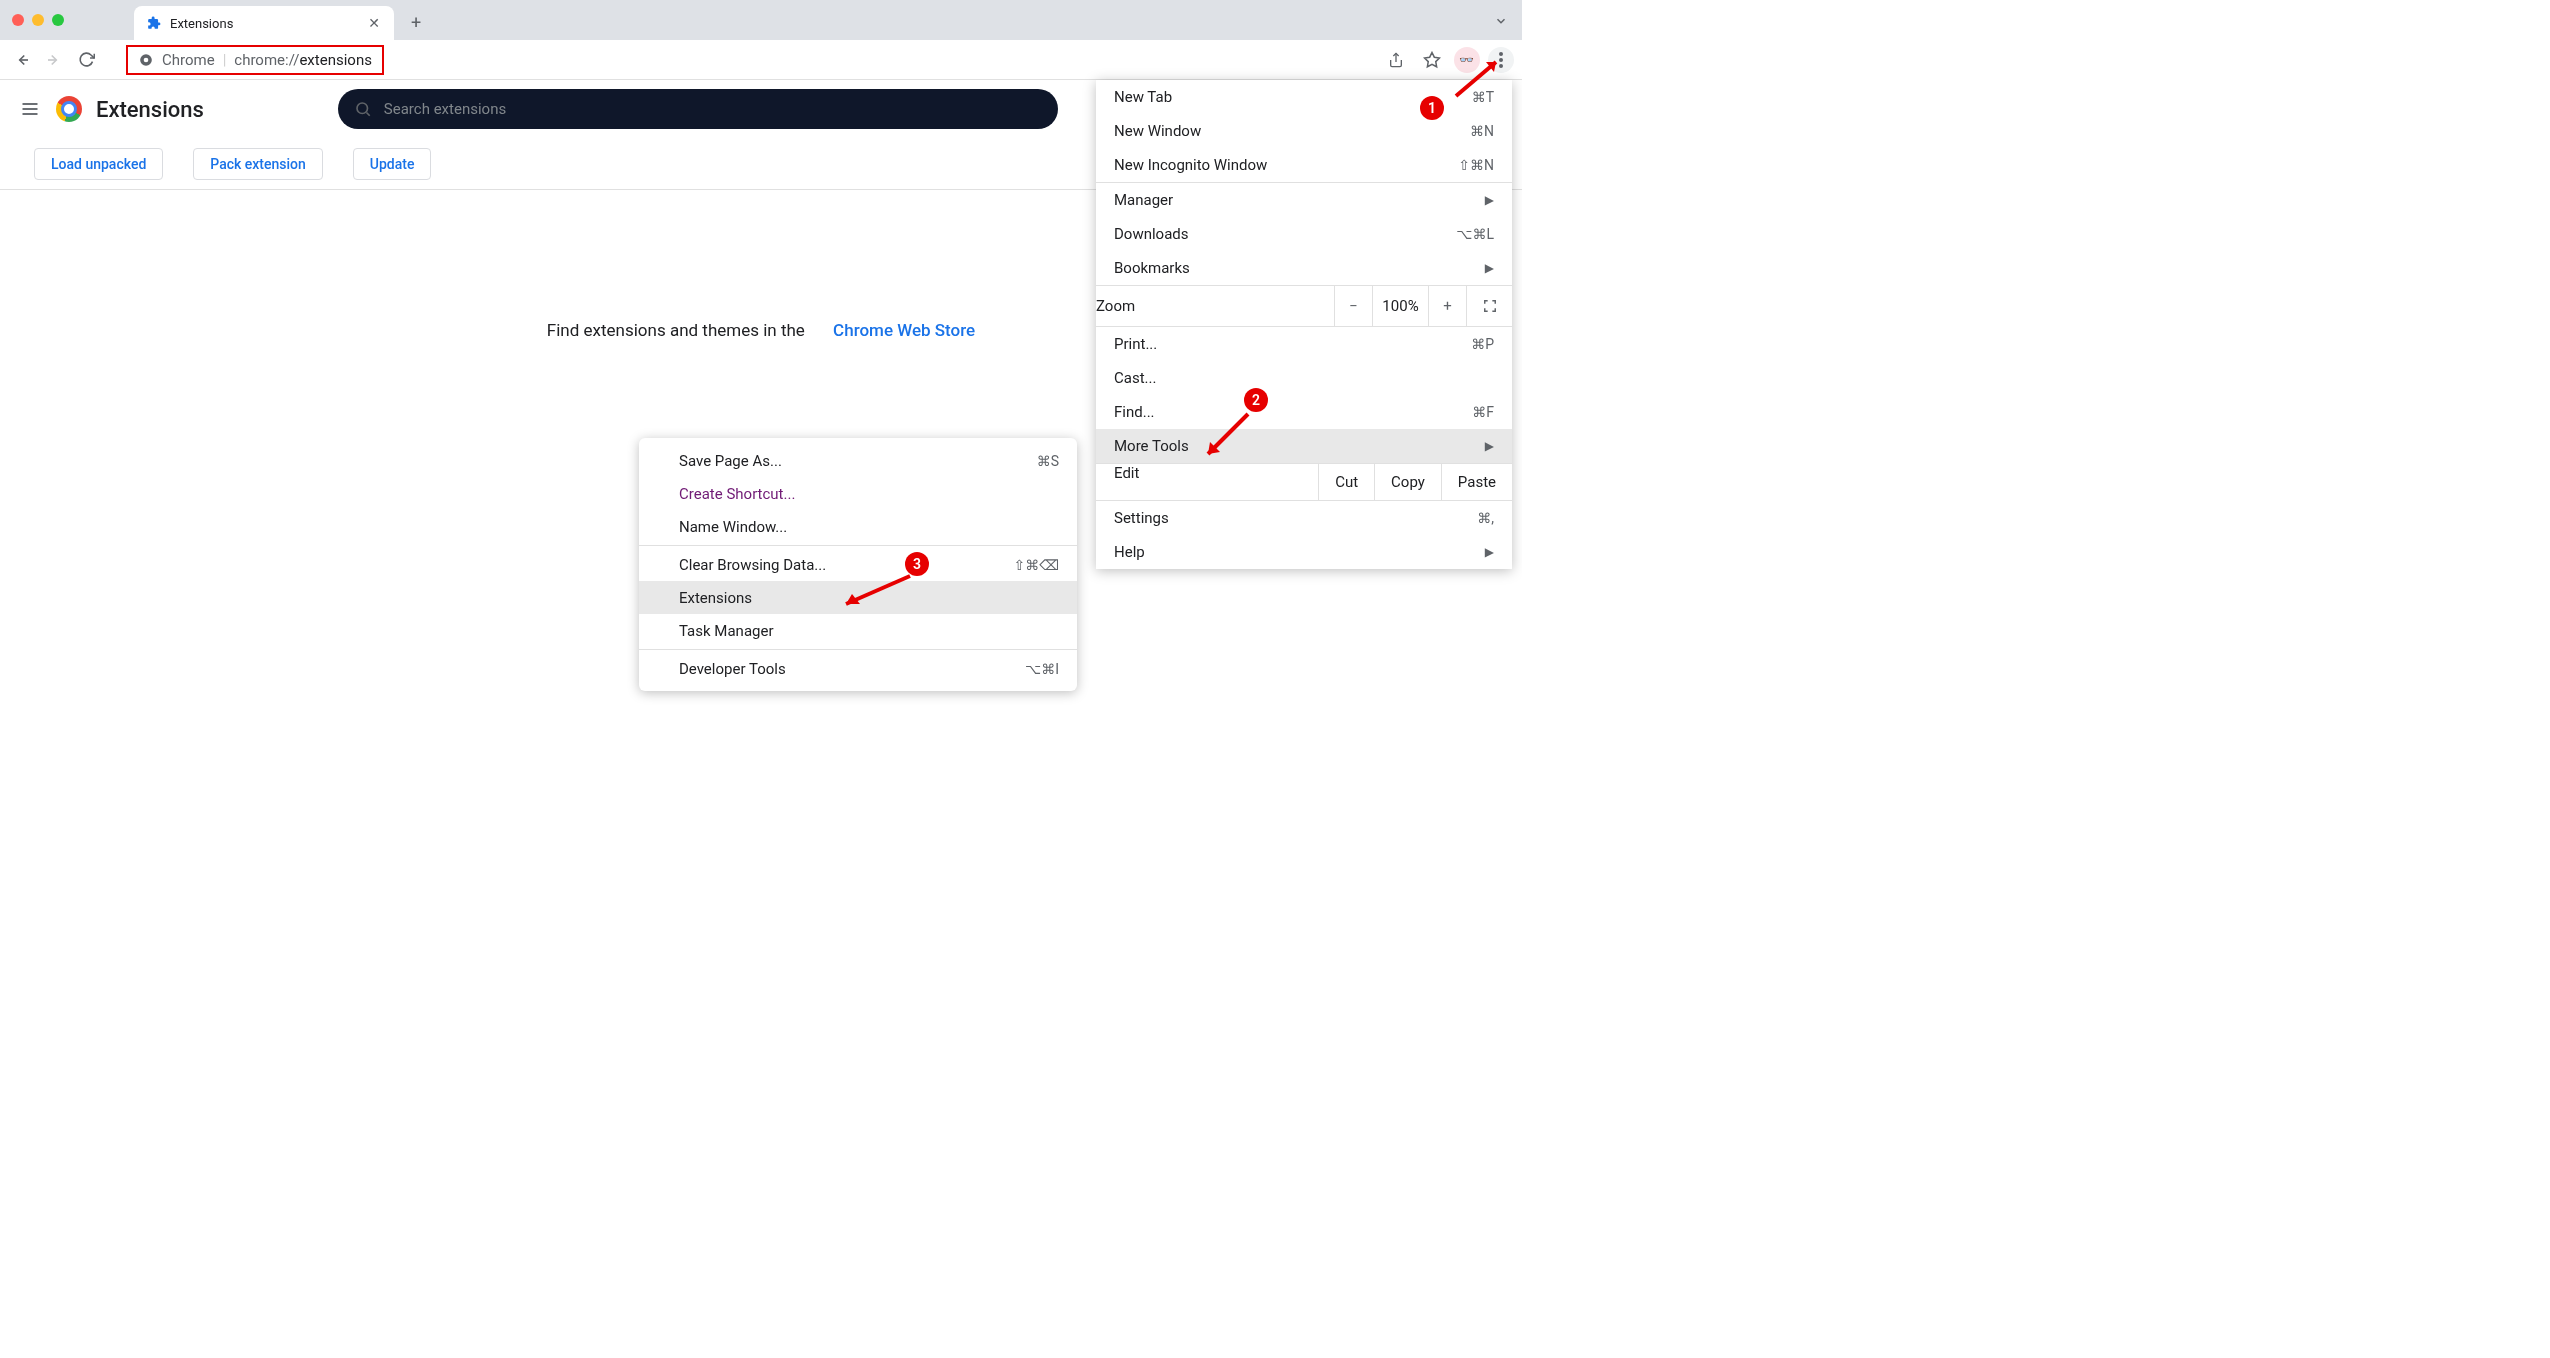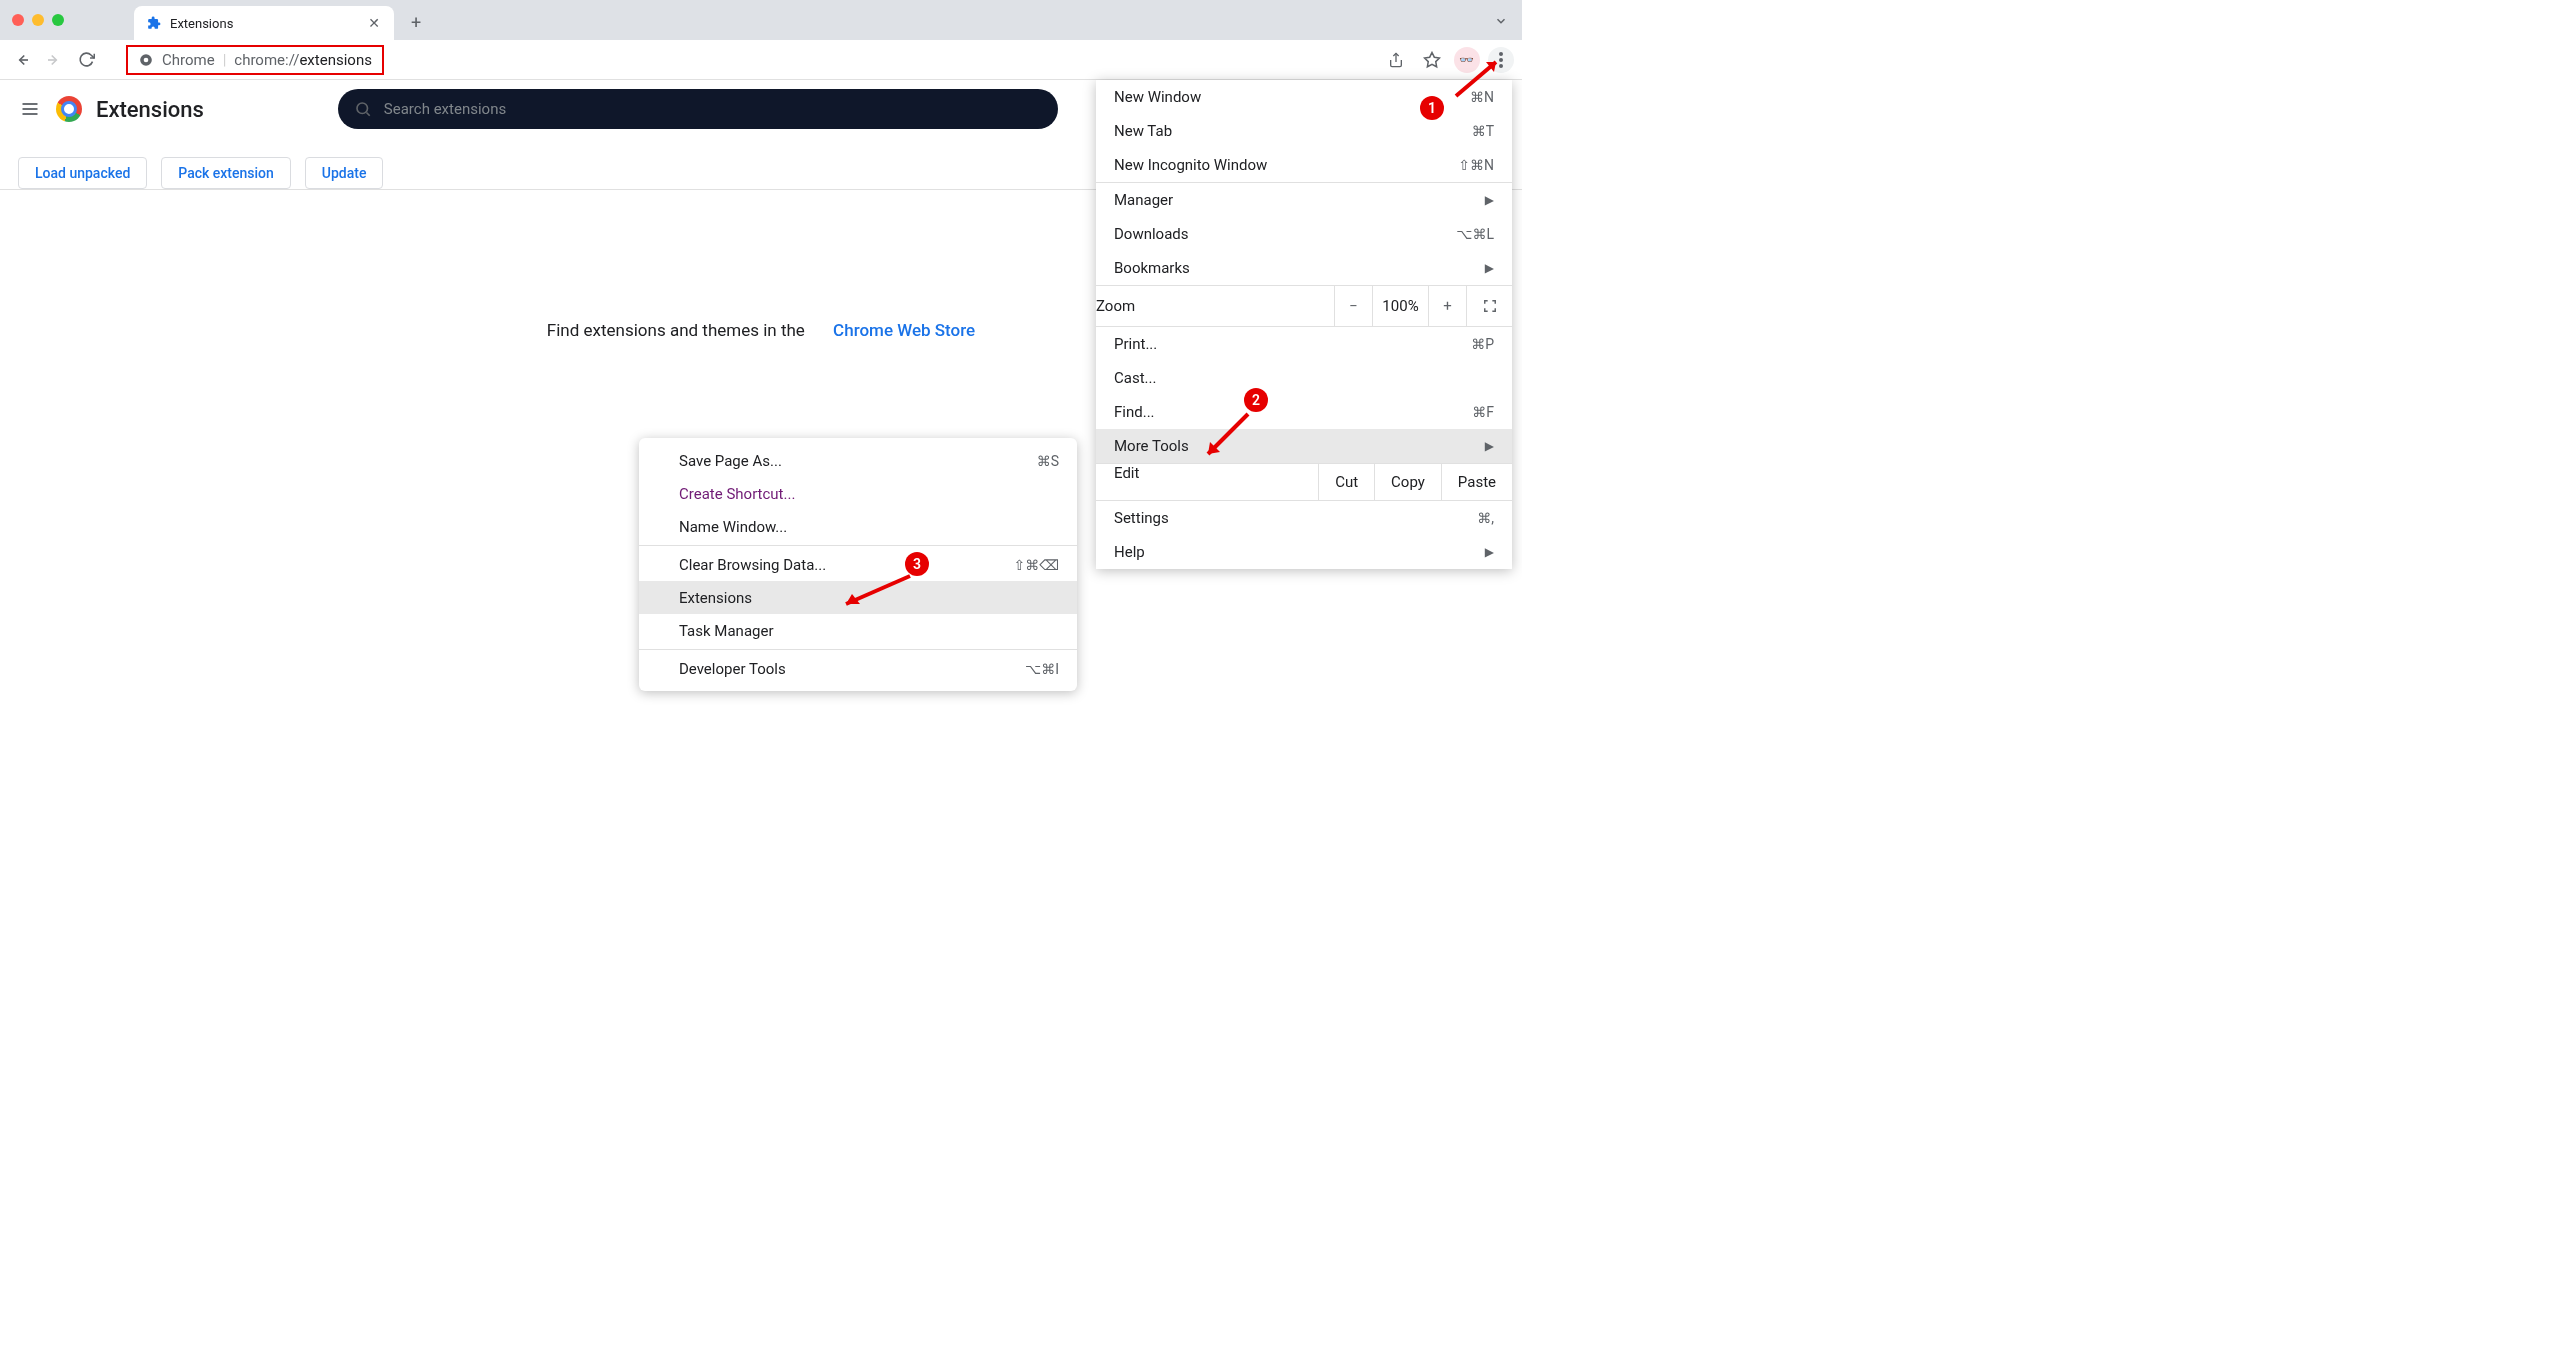--- a/index.html
+++ b/index.html
@@ -38,21 +38,21 @@
   .ext-header { height: 58px; display: flex; align-items: center; padding: 0 18px; gap: 14px; background:#fff; }
   .hamburger { width: 24px; height: 24px; color: #5f6368; display:flex; align-items:center; justify-content:center;}
   .chrome-logo { width: 26px; height: 26px; border-radius:50%; background: conic-gradient(#ea4335 0 120deg, #34a853 120deg 200deg, #fbbc05 200deg 300deg, #ea4335 300deg 360deg); position: relative; }
   .chrome-logo::after { content:""; position:absolute; inset:5px; background:#fff; border-radius:50%; border:3px solid #4285f4;}
   .ext-title { font-size: 22px; font-weight: 500; color: #202124; }
   .search-pill { margin-left: 120px; background: #0f172a; border-radius: 40px; height: 40px; display: flex; align-items: center; padding: 0 16px; gap: 12px; flex: 1; max-width: 720px;}
   .search-pill .si { color: #5f6368; }
   .search-ph { color: #80868b; font-size: 15px; }
 
   
-  .actions-row { height: 52px; display: flex; align-items:flex-end; padding: 0 18px; gap: 14px; border-bottom: 1px solid #e0e0e0; background:#fff;}
+  .actions-row { height: 52px; display: flex; align-items:center; padding: 0 34px; gap: 30px; border-bottom: 1px solid #e0e0e0; background:#fff;}
   .action-btn { border: 1px solid #dadce0; color: #1a73e8; background: #fff; padding: 7px 16px; border-radius: 4px; font-size: 14px; font-weight: 500; }
 
   
   .body-area { display:flex; justify-content:center; padding-top: 130px; font-size: 17px; color:#202124; }
   .body-area a { color:#1a73e8; text-decoration:none; font-weight:500;margin-left:24px; }
 
   
   .menu { position: absolute; top: 80px; right: 10px; width: 416px; background: #fff; box-shadow: 0 2px 12px rgba(0,0,0,0.25); font-size: 15px; color: #202124; }
   .menu-item { height: 34px; display: flex; align-items: center; padding: 0 18px; justify-content: space-between; }
   .menu-item .shortcut { color: #5f6368; font-size: 14px; }
@@ -193,26 +193,26 @@
 </div>
 
 <div class="body-area">
   <div>
     <span>Find extensions and themes in the </span><a href="#">Chrome Web Store</a>
   </div>
 </div>
 
 <div class="menu">
   <div class="menu-item">
+    <span>New Tab</span>
+    <span class="shortcut">⌘T</span>
+  </div>
+  <div class="menu-item">
     <span>New Window</span>
     <span class="shortcut">⌘N</span>
-  </div>
-  <div class="menu-item">
-    <span>New Tab</span>
-    <span class="shortcut">⌘T</span>
   </div>
   <div class="menu-item">
     <span>New Incognito Window</span>
     <span class="shortcut">⇧⌘N</span>
   </div>
   <div class="menu-sep"></div>
   <div class="menu-item">
     <span>Manager</span>
     <span class="chevron">▶</span>
   </div>

